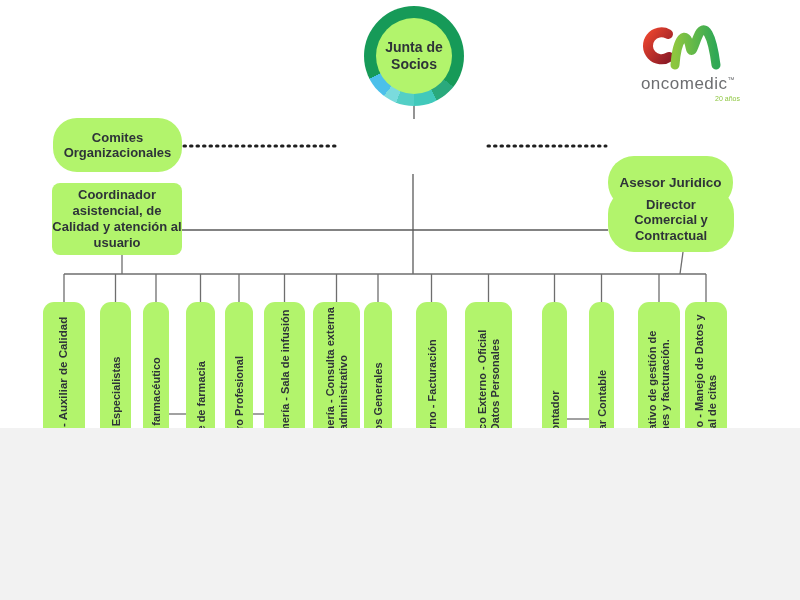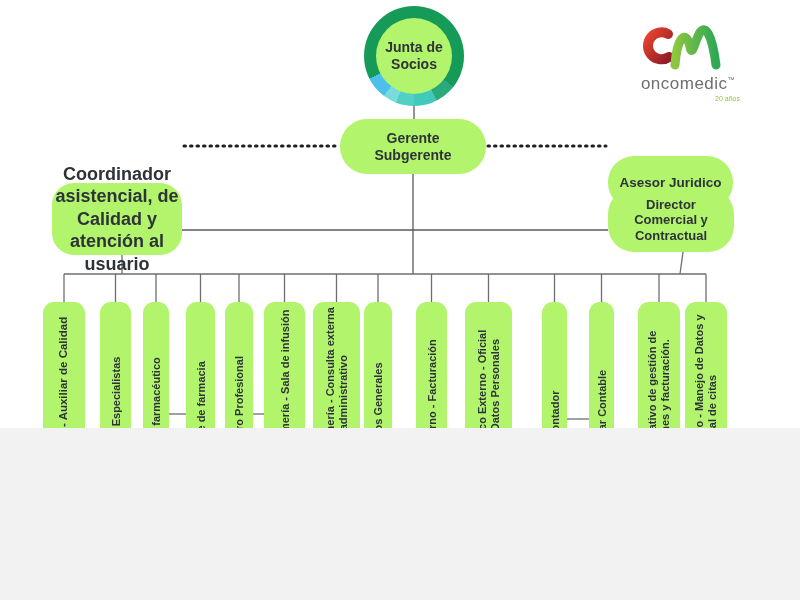--- a/index.html
+++ b/index.html
@@ -25,21 +25,21 @@
   .ln-dark{stroke:#5a5a5a;stroke-width:1.3;}
   .dotted{stroke:var(--dotted);stroke-width:3;stroke-dasharray:1.5 5;stroke-linecap:round;}
   .node{
     position:absolute;background:var(--node-fill);color:var(--text-dark);
     display:flex;align-items:center;justify-content:center;text-align:center;
     font-weight:bold;line-height:1.18;
   }
   .comites{left:53px;top:118px;width:129px;height:54px;border-radius:24px;font-size:13px;}
   .gerente{left:340px;top:119px;width:146px;height:55px;border-radius:27px;font-size:14px;padding:0 18px;box-sizing:border-box;}
   .asesor{left:608px;top:120px;width:125px;height:53px;border-radius:26px;font-size:13.5px;margin-top:36px;}
-  .coordinador{left:52px;top:183px;width:130px;height:72px;border-radius:22px;font-size:18px;line-height:1.25;}
+  .coordinador{left:52px;top:183px;width:130px;height:72px;border-radius:8px;font-size:13px;line-height:1.25;}
   .director{left:608px;top:188px;width:126px;height:64px;border-radius:26px;font-size:13px;padding:0 6px;box-sizing:border-box;}
   .circle-outer{
     position:absolute;left:364px;top:6px;width:100px;height:100px;border-radius:50%;
     background:conic-gradient(from 0deg,
       var(--ring-green) 0deg 128deg,
       var(--ring-sea) 128deg 153deg,
       var(--ring-teal) 153deg 180deg,
       #54cfc6 180deg 201deg,
       var(--ring-aqua) 201deg 217deg,
       var(--ring-sky) 217deg 243deg,
@@ -136,22 +136,22 @@
             <stop offset="1" stop-color="#2fa855"></stop>
         </linearGradient>
       </defs>
       <path d="M32 14 A13.5 13.5 0 1 0 33 37" fill="none" stroke="url(#lgred)" stroke-width="10" stroke-linecap="round"></path>
       <path d="M39 45 C41 18 50 8 54 27 C56 37 58 24 63 14 C69 3 76 14 80 45" fill="none" stroke="url(#lggreen)" stroke-width="9" stroke-linecap="round"></path>
     </svg>
     <div class="logo-word"><span>oncomedic</span><sup>™</sup></div>
     <div class="logo-tagline">20 años</div>
   </div>
 
-  <div class="node gerente">
-    <span>Gerente Subgerente</span>
+  <div class="node comites">
+    <span>Comites Organizacionales</span>
   </div>
   <div class="node asesor">
     <span>Asesor Juridico</span>
   </div>
   <div class="node coordinador">
     <span>Coordinador asistencial, de Calidad y atención al usuario</span>
   </div>
   <div class="node director">
     <span>Director Comercial y Contractual</span>
   </div>

